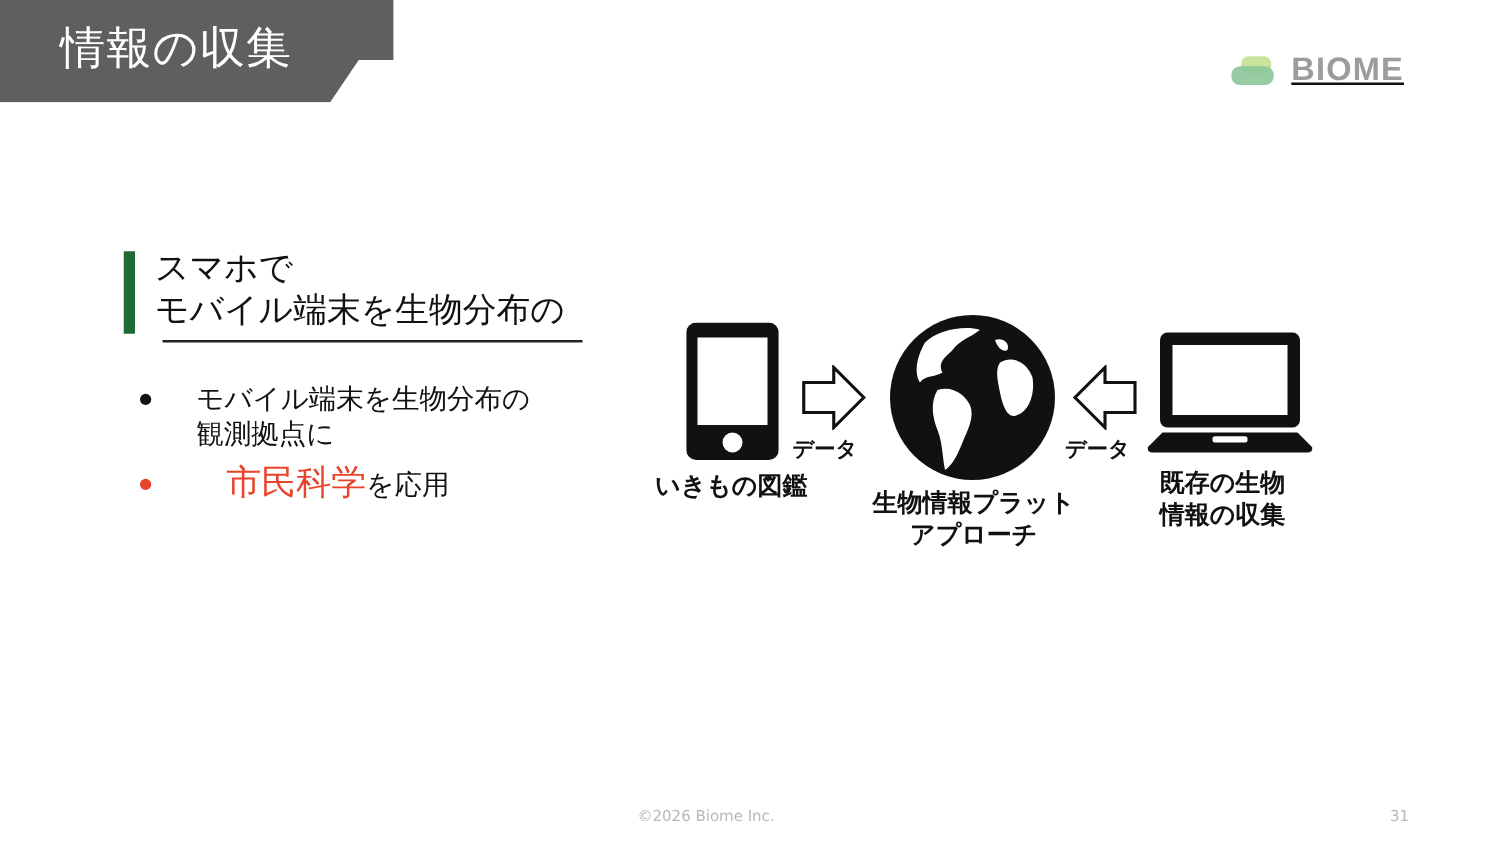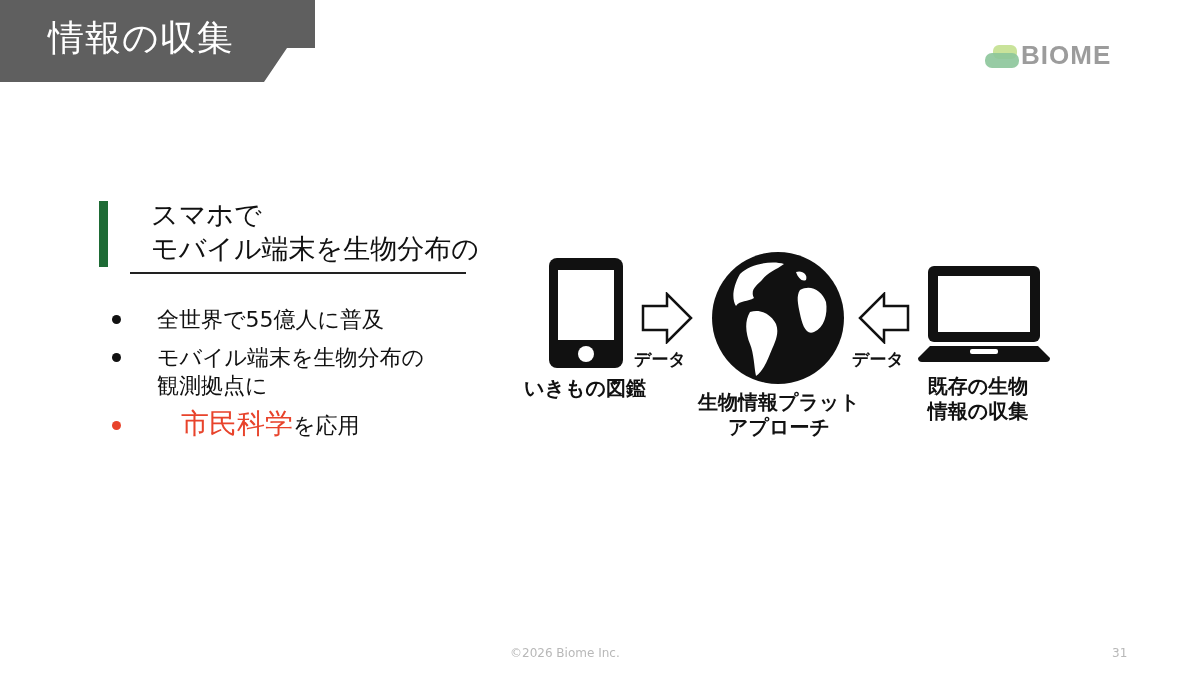--- a/index.html
+++ b/index.html
@@ -1,24 +1,24 @@
 <!DOCTYPE html>
 <html><head>
   <meta charset="utf-8">
   <style>
     html, body { margin:0; padding:0; }
     body { width:1200px; height:675px; background:#ffffff; position:relative; overflow:hidden;
            font-family:"DejaVu Sans", "Liberation Sans", sans-serif; color:#111; }
     .title-banner { position:absolute; left:0; top:0; width:315px; height:82px; background:#5f5f5f;
       clip-path: polygon(0 0, 315px 0, 315px 48px, 287px 48px, 264px 82px, 0 82px); }
     .title-text { position:absolute; left:48px; top:14px; font-size:36px; color:#fff; letter-spacing:1px; }
-    .logo { position:absolute; left:985px; top:40px; display:flex; align-items:center; gap:0; }
+    .logo { position:absolute; left:985px; top:40px; display:flex; align-items:center; gap:12px;text-decoration:underline; }
     .logo-text { font-family:"Liberation Sans", sans-serif; font-weight:bold; font-size:26px; color:#9c9c9c; letter-spacing:1px; }
     .heading-bar { position:absolute; left:99px; top:201px; width:9px; height:66px; background:#1e6b35; }
-    .heading { position:absolute; left:151px; top:198px; font-size:27px; line-height:34px; color:#111; }
+    .heading { position:absolute; left:124px; top:198px; font-size:27px; line-height:34px; color:#111; }
     .heading-rule { position:absolute; left:130px; top:272px; width:336px; height:2px; background:#222; }
     .bullets { position:absolute; left:112px; top:306px; width:380px; }
     .bullet { display:flex; align-items:flex-start; font-size:22px; line-height:28px; margin-bottom:10px; }
     .dot { width:9px; height:9px; border-radius:50%; background:#111; margin-top:9px; margin-right:36px; flex:none; }
     .dot.red { background:#e8432b; }
     .accent { color:#e8432b; font-size:28px;margin-left:24px; }
     .node-label { position:absolute; font-weight:bold; font-size:20px; line-height:25px; text-align:center; color:#111; }
     .data-label { position:absolute; font-weight:bold; font-size:17px; color:#111; }
     .footer { position:absolute; top:646px; font-size:12px; color:#b8b8b8; }
   </style>
@@ -37,24 +37,20 @@
 </div>
 
 <div class="heading-bar"></div>
 <div class="heading">
   <div>スマホで</div>
   <div>モバイル端末を生物分布の</div>
 </div>
 <div class="heading-rule"></div>
 
 <div class="bullets">
-  <div class="bullet">
-    <span class="dot"></span>
-    <span>全世界で55億人に普及</span>
-  </div>
   <div class="bullet">
     <span class="dot"></span>
     <span>
       <span>モバイル端末を生物分布の</span><br>
       <span>観測拠点に</span>
     </span>
   </div>
   <div class="bullet" style="align-items:center;">
     <span class="dot red" style="margin-top:0;"></span>
     <span>

